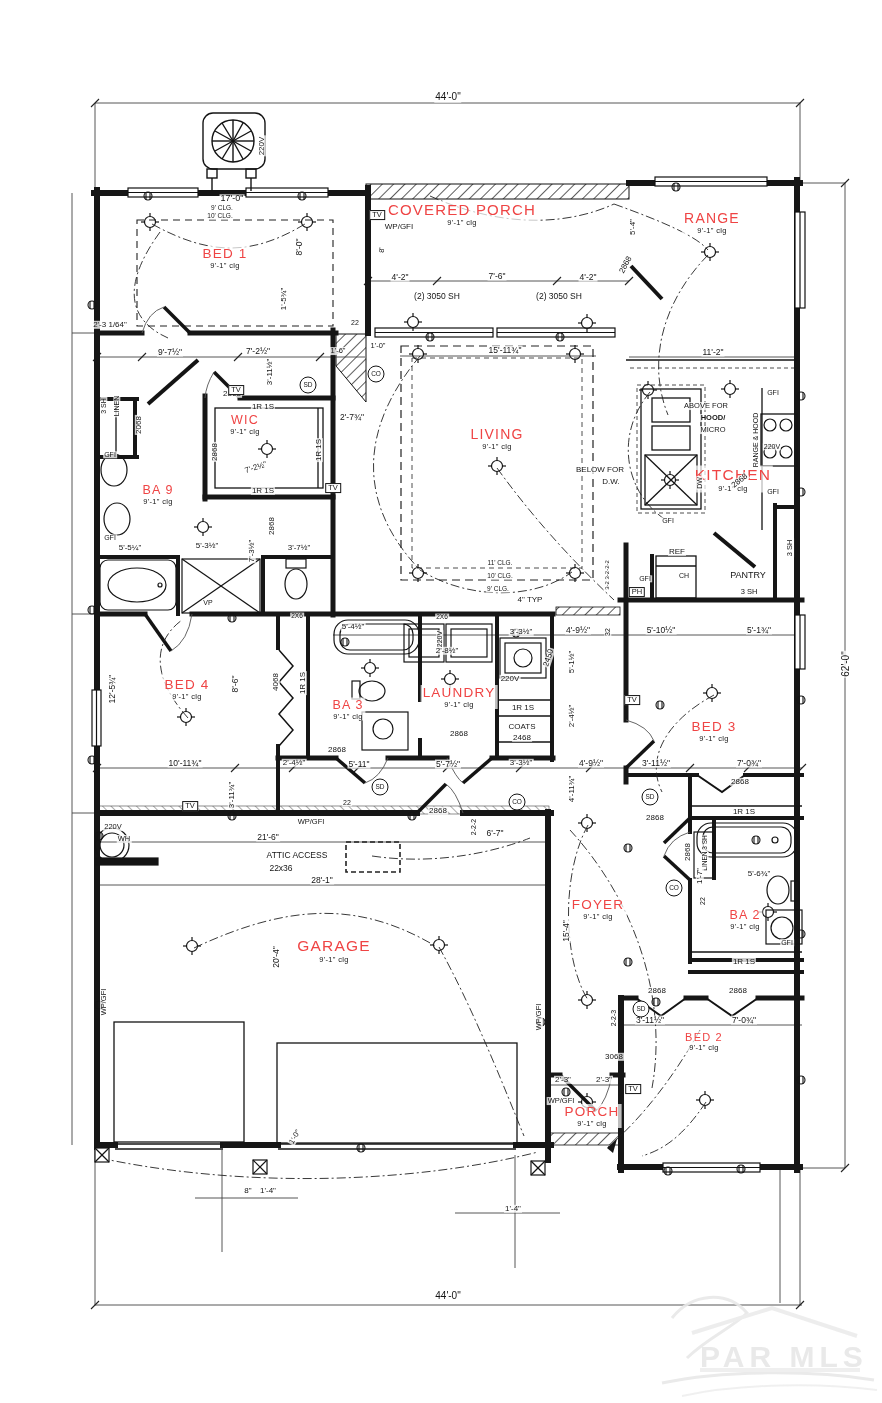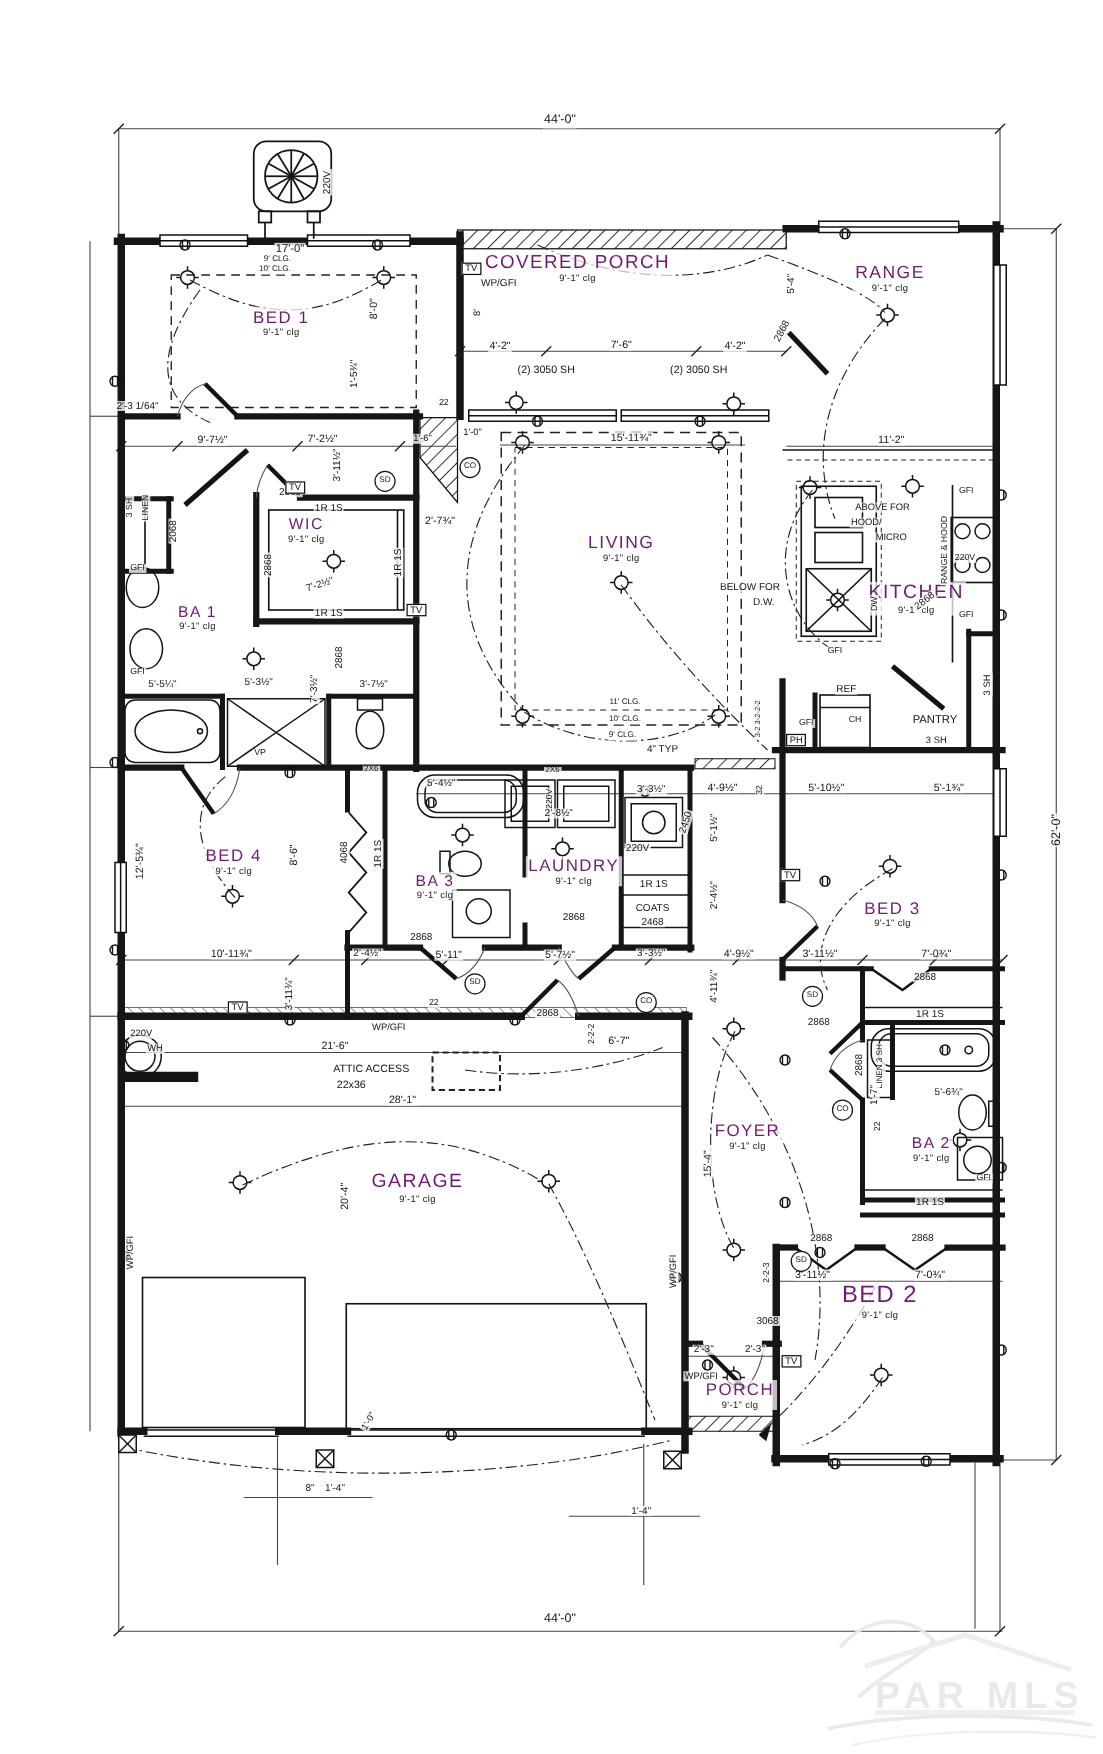--- a/index.html
+++ b/index.html
@@ -9,21 +9,21 @@
   #labels-layer{position:absolute;left:0;top:0;width:100%;height:100%;}
   .lbl{position:absolute;font-size:8.5px;color:#141414;line-height:1.05;white-space:nowrap;
        background:rgba(255,255,255,.78);padding:0 1px;transform:translate(-50%,-50%);}
   .boxed{border:1px solid #141414;background:#fff;padding:0 2px;font-size:7.5px;}
   .circ{border:1.3px solid #141414;border-radius:50%;width:15px;height:15px;
         display:flex;align-items:center;justify-content:center;font-size:6.5px;
         background:#fff;padding:0;}
   .room{position:absolute;transform:translate(-50%,-50%);text-align:center;
         display:flex;flex-direction:column;align-items:center;background:rgba(255,255,255,.72);
         padding:0 2px;}
-  .rname{letter-spacing:1.2px;color:#701a75;}
+  .rname{letter-spacing:1.2px;color:#ef4444;}
   .rclg{font-size:7.5px;color:#161616;letter-spacing:.3px;}
   #watermark{position:absolute;right:0;bottom:0;width:230px;height:125px;opacity:.9;}
   #watermark .wm-text{position:absolute;left:48px;top:62px;font-size:30px;letter-spacing:5px;
         color:#e7e7e7;font-weight:bold;}
 </style>
 </head>
 <body>
 
 <div id="plan">
 
@@ -452,21 +452,21 @@
       </div>
       <div class="room" style="left: 733px; top: 479px;">
         <span class="rname" style="font-size: 15.5px;">KITCHEN</span>
         <span class="rclg">9'-1" clg</span>
       </div>
       <div class="room" style="left: 245px; top: 424px;">
         <span class="rname" style="font-size: 12.5px;">WIC</span>
         <span class="rclg">9'-1" clg</span>
       </div>
       <div class="room" style="left: 158px; top: 494px;">
-        <span class="rname" style="font-size: 12.5px;">BA 1</span>
+        <span class="rname" style="font-size: 12.5px;">BA 9</span>
         <span class="rclg">9'-1" clg</span>
       </div>
       <div class="room" style="left: 187px; top: 681px;">
         <span class="rname" style="font-size: 13.5px; margin-top: 16px;">BED 4</span>
         <span class="rclg">9'-1" clg</span>
       </div>
       <div class="room" style="left: 348px; top: 709px;">
         <span class="rname" style="font-size: 12.5px;">BA 3</span>
         <span class="rclg">9'-1" clg</span>
       </div>
@@ -484,21 +484,21 @@
       </div>
       <div class="room" style="left: 745px; top: 919px;">
         <span class="rname" style="font-size: 12.5px;">BA 2</span>
         <span class="rclg">9'-1" clg</span>
       </div>
       <div class="room" style="left: 334px; top: 950px;">
         <span class="rname" style="font-size: 15.5px;">GARAGE</span>
         <span class="rclg">9'-1" clg</span>
       </div>
       <div class="room" style="left: 704px; top: 1041px;">
-        <span class="rname" style="font-size: 19px;">BED 2</span>
+        <span class="rname" style="font-size: 11px;">BED 2</span>
         <span class="rclg">9'-1" clg</span>
       </div>
       <div class="room" style="left: 592px; top: 1116px; text-align: center;">
         <span class="rname" style="font-size: 13.5px;">PORCH</span>
         <span class="rclg">9'-1" clg</span>
       </div>
       <span class="lbl" style="left: 448px; top: 97px; font-size: 10px; transform: translate(-50%, -50%);">44'-0"</span>
       <span class="lbl" style="left: 448px; top: 1296px; font-size: 10px; transform: translate(-50%, -50%);">44'-0"</span>
       <span class="lbl" style="left: 846px; top: 664px; font-size: 10px; transform: translate(-50%, -50%) rotate(-90deg);">62'-0"</span>
       <span class="lbl" style="left: 262px; top: 146px; font-size: 8px; transform: translate(-50%, -50%) rotate(-90deg);">220V</span>
@@ -528,21 +528,21 @@
       <span class="lbl" style="left: 626px; top: 265px; font-size: 8px; transform: translate(-50%, -50%) rotate(-62deg);">2868</span>
       <span class="lbl" style="left: 713px; top: 352px; transform: translate(-50%, -50%);">11'-2"</span>
       <span class="lbl" style="left: 500px; top: 563px; font-size: 6.5px; transform: translate(-50%, -50%);">11' CLG.</span>
       <span class="lbl" style="left: 500px; top: 576px; font-size: 6.5px; transform: translate(-50%, -50%);">10' CLG.</span>
       <span class="lbl" style="left: 498px; top: 589px; font-size: 6.5px; transform: translate(-50%, -50%);">9' CLG.</span>
       <span class="lbl" style="left: 600px; top: 470px; font-size: 8px; transform: translate(-50%, -50%);">BELOW FOR</span>
       <span class="lbl" style="left: 611px; top: 482px; font-size: 8px; transform: translate(-50%, -50%);">D.W.</span>
       <span class="lbl" style="left: 530px; top: 600px; font-size: 8px; transform: translate(-50%, -50%);">4" TYP</span>
       <span class="lbl" style="left: 607px; top: 575px; font-size: 6px; transform: translate(-50%, -50%) rotate(-90deg);">3-2 3-2-2-2</span>
       <span class="lbl" style="left: 706px; top: 406px; font-size: 7.5px; transform: translate(-50%, -50%);">ABOVE FOR</span>
-      <span class="lbl" style="left: 693px; top: 418px; font-size: 7.5px; transform: translate(-50%, -50%);">HOOD/</span>
+      <span class="lbl" style="left: 713px; top: 418px; font-size: 7.5px; transform: translate(-50%, -50%); font-weight: bold;">HOOD/</span>
       <span class="lbl" style="left: 713px; top: 430px; font-size: 7.5px; transform: translate(-50%, -50%);">MICRO</span>
       <span class="lbl" style="left: 756px; top: 440px; font-size: 7px; transform: translate(-50%, -50%) rotate(-90deg);">RANGE &amp; HOOD</span>
       <span class="lbl" style="left: 772px; top: 447px; font-size: 7px; transform: translate(-50%, -50%);">220V</span>
       <span class="lbl" style="left: 773px; top: 393px; font-size: 7px; transform: translate(-50%, -50%);">GFI</span>
       <span class="lbl" style="left: 773px; top: 492px; font-size: 7px; transform: translate(-50%, -50%);">GFI</span>
       <span class="lbl" style="left: 668px; top: 521px; font-size: 7px; transform: translate(-50%, -50%);">GFI</span>
       <span class="lbl" style="left: 700px; top: 483px; font-size: 7px; transform: translate(-50%, -50%) rotate(-90deg);">DW</span>
       <span class="lbl" style="left: 645px; top: 579px; font-size: 7px; transform: translate(-50%, -50%);">GFI</span>
       <span class="lbl" style="left: 677px; top: 552px; font-size: 8px; transform: translate(-50%, -50%);">REF</span>
       <span class="lbl" style="left: 684px; top: 576px; font-size: 7px; transform: translate(-50%, -50%);">CH</span>

